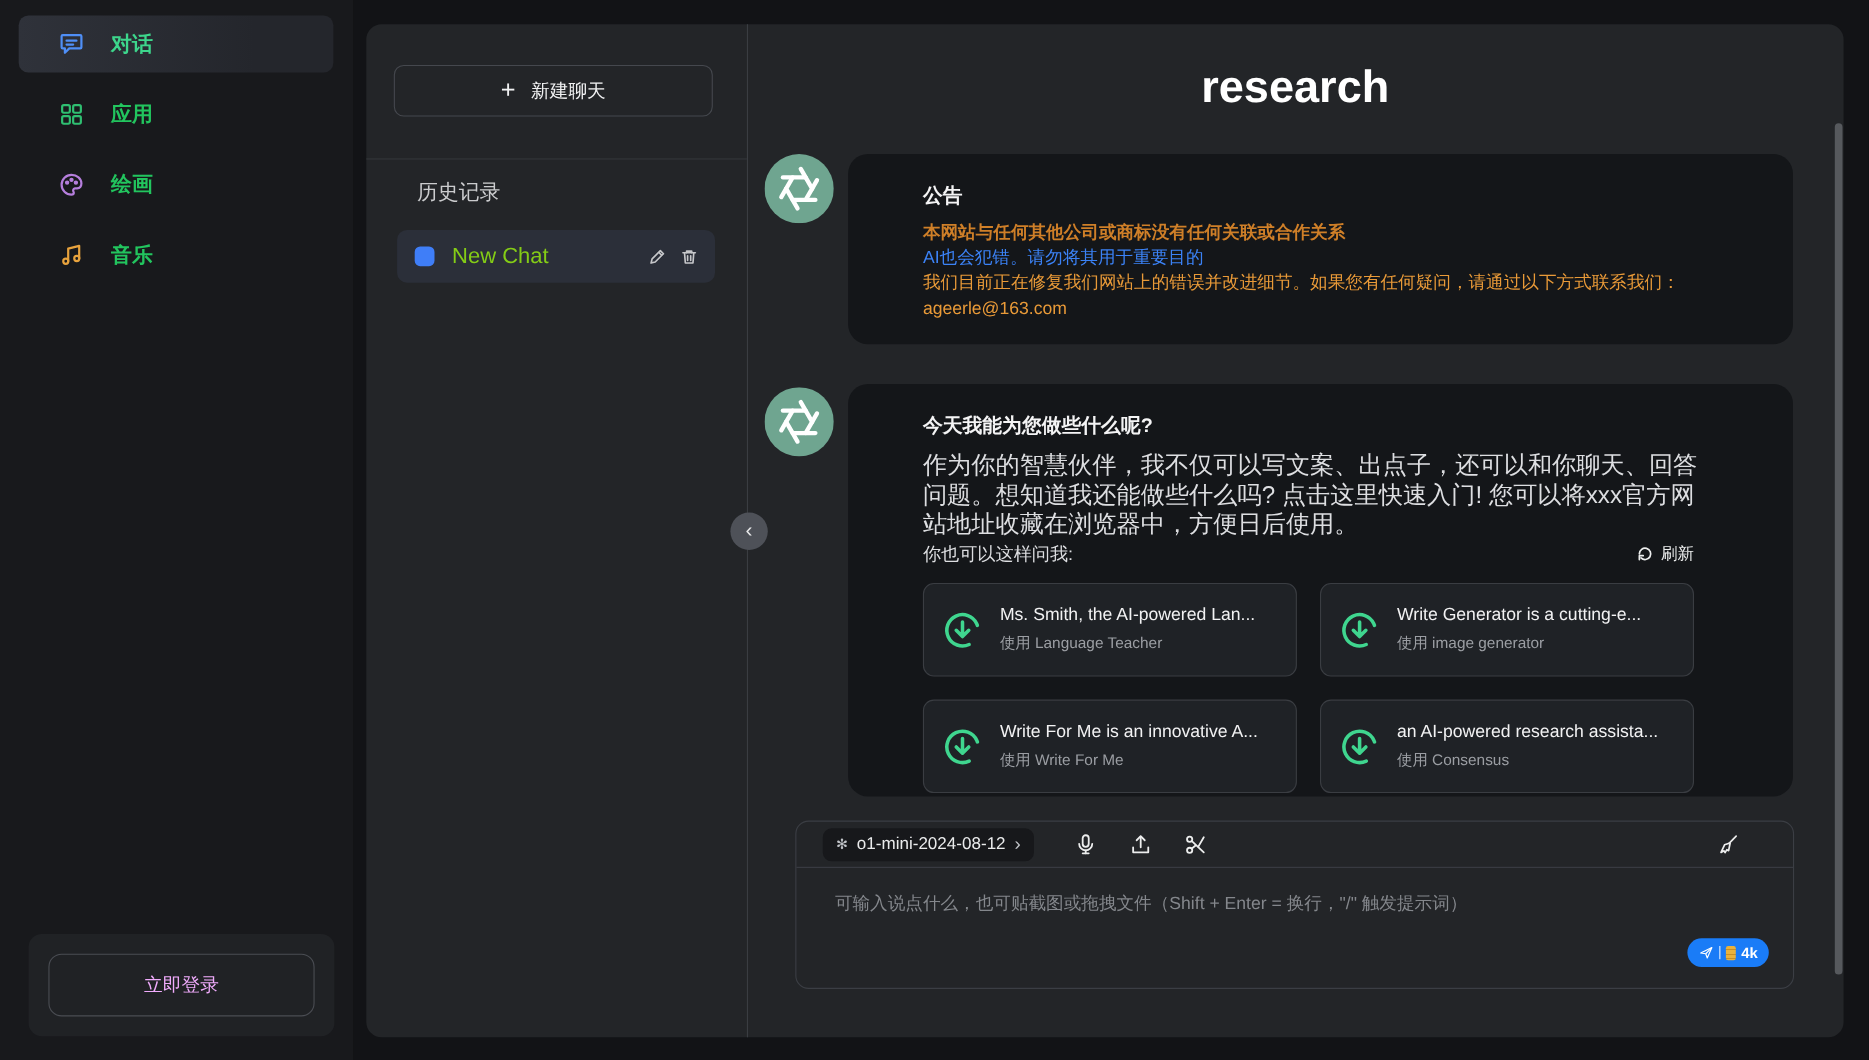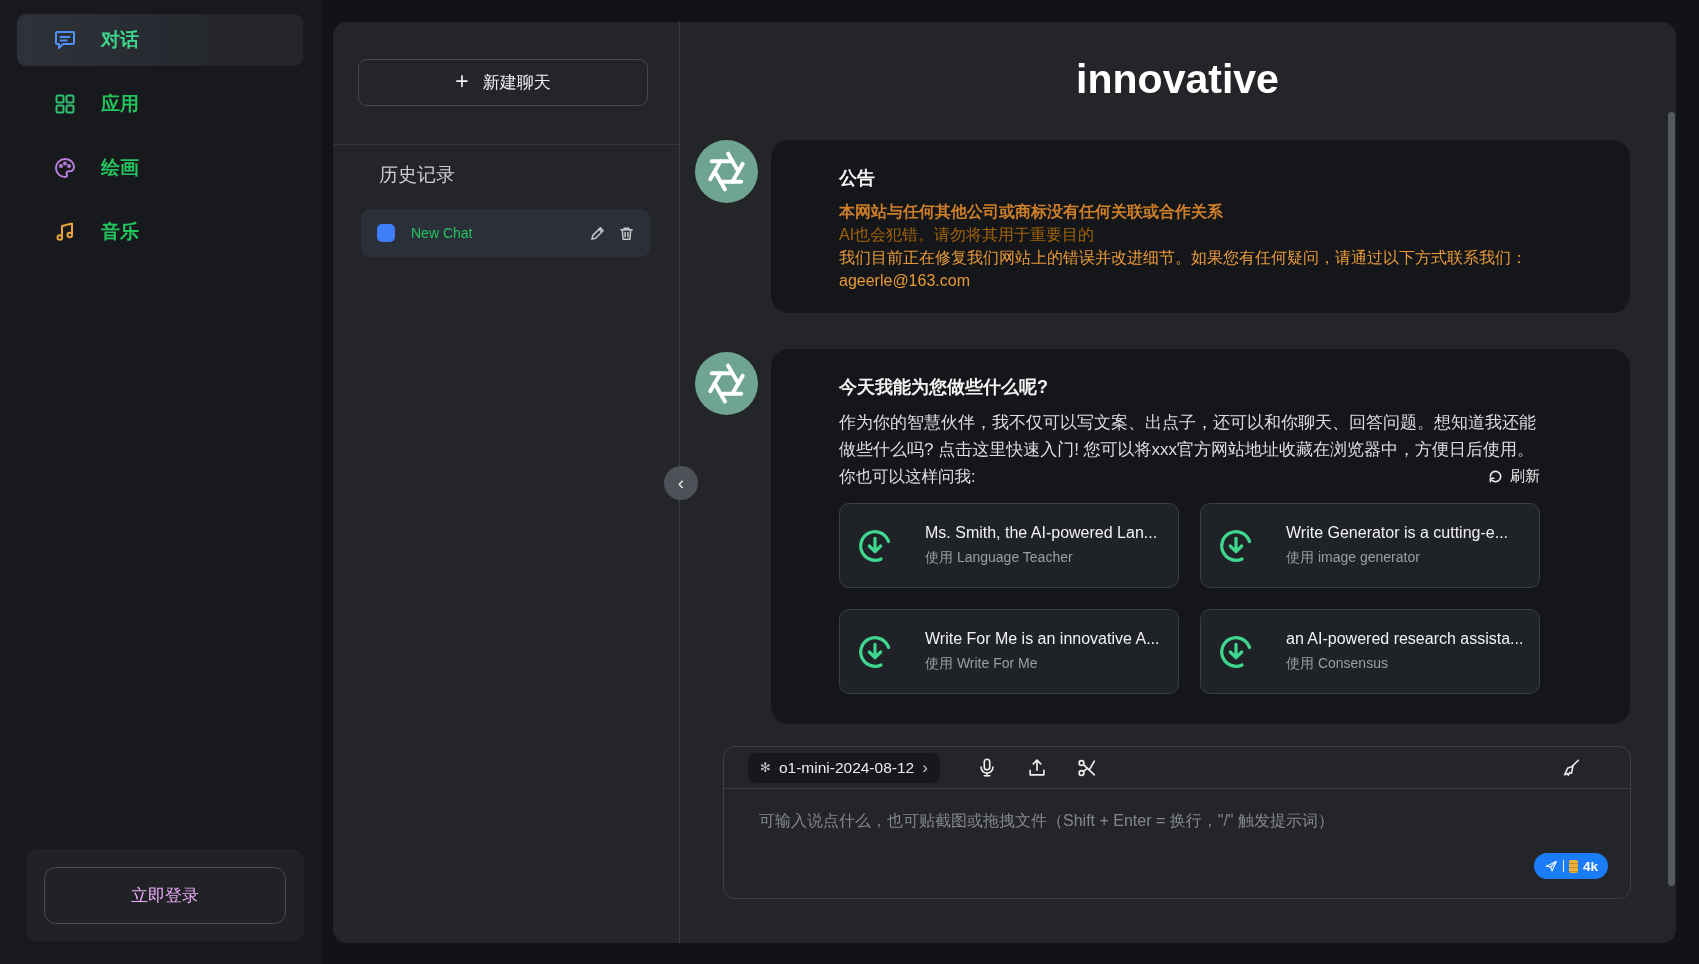--- a/index.html
+++ b/index.html
@@ -31,47 +31,47 @@
   
   .new-chat{ position:absolute; left:25px; top:37px; width:290px; height:47px; border:1px solid #45484e;
              border-radius:9px; background:transparent; color:#f0f1f2; font-size:17px; display:flex;
              align-items:center; justify-content:center; gap:14px; cursor:pointer; font-family:inherit; }
   .plus{ font-size:23px; font-weight:300; margin-top:-2px; }
   .hist-divider{ position:absolute; left:0; top:122px; width:346px; height:1px; background:#34373b; }
   .hist-title{ position:absolute; left:46px; top:140px; font-size:19px; color:#cbccce; }
   .hist-item{ position:absolute; left:28px; top:187px; width:289px; height:48px; background:#2b2f39;
               border-radius:9px; display:flex; align-items:center; padding:0 16px; gap:16px; cursor:pointer; }
   .hist-dot{ width:18px; height:18px; border-radius:5px; background:#3f7ef8; flex:0 0 18px; }
-  .hist-name{ font-size:14px; color:#22c55e; flex:1; }
+  .hist-name{ font-size:20px; color:#84cc16; flex:1; }
   .hist-actions{ display:flex; gap:14px; align-items:center; }
   .hist-actions svg{ width:15px; height:15px; cursor:pointer; }
 
   
   .page-title{ position:absolute; left:346px; top:34px; width:997px; text-align:center;
                font-size:41px; font-weight:700; color:#ffffff; }
   .avatar{ position:absolute; left:362px; width:63px; height:63px; }
   .av1{ top:118px; } .av2{ top:330px; }
 
   .bubble{ position:absolute; left:438px; width:859px; background:#141619; border-radius:18px; }
   .b1{ top:118px; height:173px; padding:26px 17px 0 68px; }
   .b-head{ font-size:18px; font-weight:700; color:#f4f4f5; margin-bottom:10px; }
   .ln{ font-size:16px; line-height:23px; display:block; text-decoration:none; }
   .ln.orange-b{ color:#cf7f28; font-weight:700; }
-  .ln.red{ color:#a16207; }
+  .ln.red{ color:#3b82f6; }
   .ln.orange{ color:#e99a38; }
 
   .b2{ top:327px; height:375px; padding:26px 68px 0 68px; }
-  .b-body{ font-size:17px; line-height:27px; color:#dddee1; width:706px; }
+  .b-body{ font-size:22px; line-height:27px; color:#dddee1; width:706px; }
   .ask-row{ display:flex; justify-content:space-between; align-items:center; width:701px; height:27px;
             font-size:16.5px; color:#dddee1; }
   .refresh{ display:flex; gap:7px; align-items:center; background:none; border:none; color:#eceded;
             font-size:15px; cursor:pointer; font-family:Liberation Serif, serif; }
   .cards{ margin-top:13px; display:grid; grid-template-columns:340px 340px; grid-auto-rows:85px; gap:21px; }
   .card{ background:#1f2226; border:1px solid #3a3d42; border-radius:10px; display:flex; align-items:center;
-         gap:31px; padding:0 12px 0 16px; text-align:left; cursor:pointer; overflow:hidden; font-family:inherit; }
+         gap:15px; padding:0 12px 0 16px; text-align:left; cursor:pointer; overflow:hidden; font-family:inherit; }
   .card-ic{ width:38px; height:38px; flex:0 0 38px; }
   .card-title{ font-size:16px; color:#f2f2f3; display:block; margin-bottom:7px; white-space:nowrap; }
   .card-sub{ font-size:14px; color:#9b9ea3; display:block; white-space:nowrap; }
 
   
   .composer{ position:absolute; left:390px; top:724px; width:908px; height:153px;
              border:1px solid #3b3e44; border-radius:12px; }
   .toolbar{ position:absolute; left:0; top:0; right:0; height:42px; border-bottom:1px solid #3b3e44;
             display:flex; align-items:center; padding-left:24px; }
   .model-pill{ height:30px; background:#17181b; border-radius:8px; border:none; display:flex; align-items:center;
@@ -165,21 +165,21 @@
           <path d="M2 4h12"></path>
             <path d="M5.5 4V2.5h5V4"></path>
             <path d="M3.5 4l.8 10h7.4l.8-10"></path>
             <path d="M6.5 7v4.5M9.5 7v4.5"></path>
         </svg>
       </span>
     </div>
 
     <div class="v-divider"></div>
 
-    <h1 class="page-title">innovative</h1>
+    <h1 class="page-title">research</h1>
 
     <div class="avatar av1">
       <svg viewBox="0 0 64 64">
         <circle cx="32" cy="32" r="32" fill="#6fa590"></circle>
         <g stroke="#fff" stroke-width="4" fill="none" stroke-linecap="round" stroke-linejoin="round">
           <path d="M44 32 L38 42.4 L26 42.4 L20 32 L26 21.6 L38 21.6 Z"></path>
           <path d="M44 32 L48.5 24.2"></path>
             <path d="M38 42.4 L47 42.4"></path>
             <path d="M26 42.4 L30.5 50.2"></path>
           <path d="M20 32 L15.5 39.8"></path>

